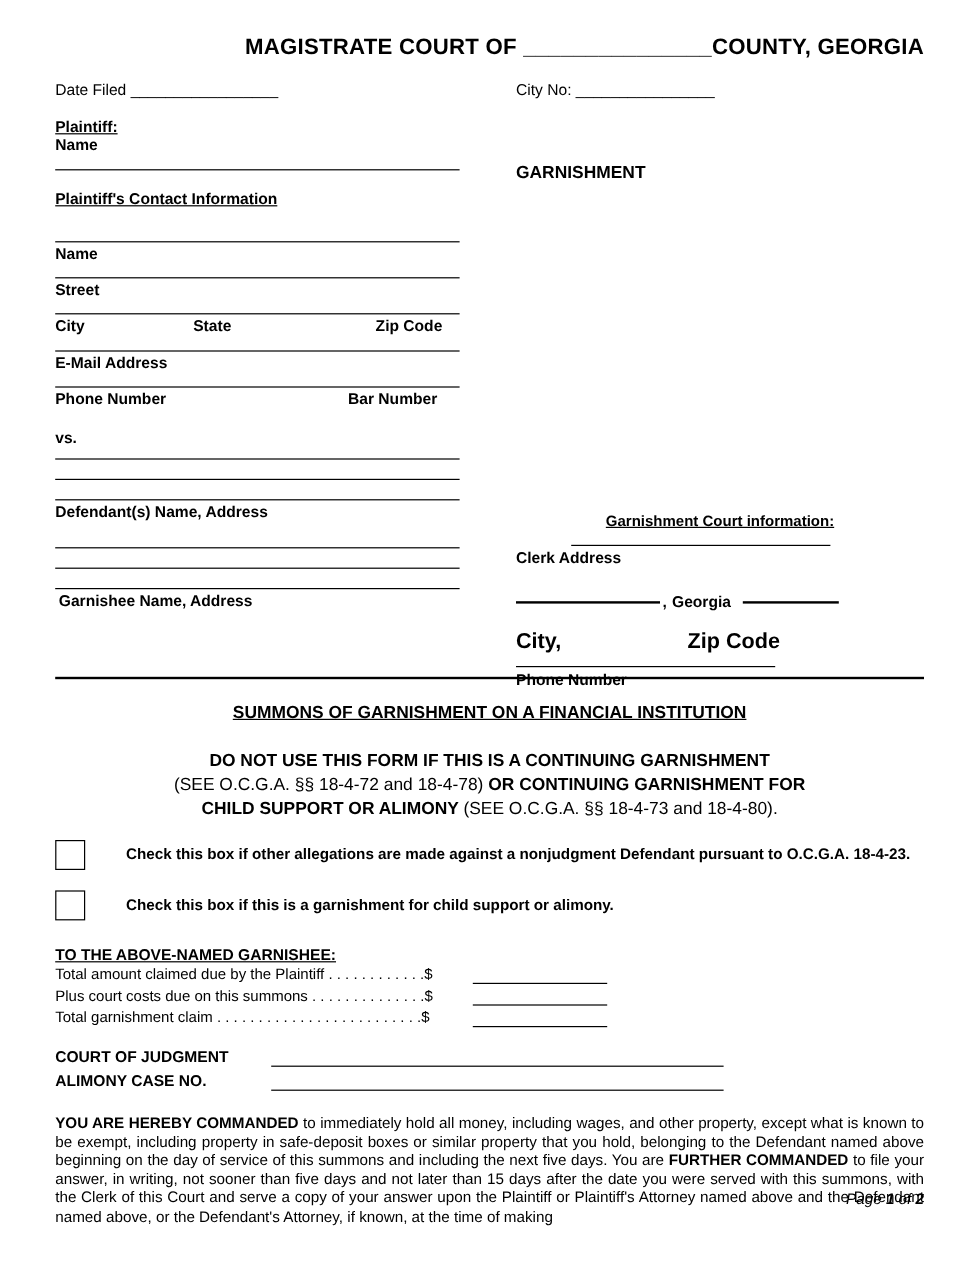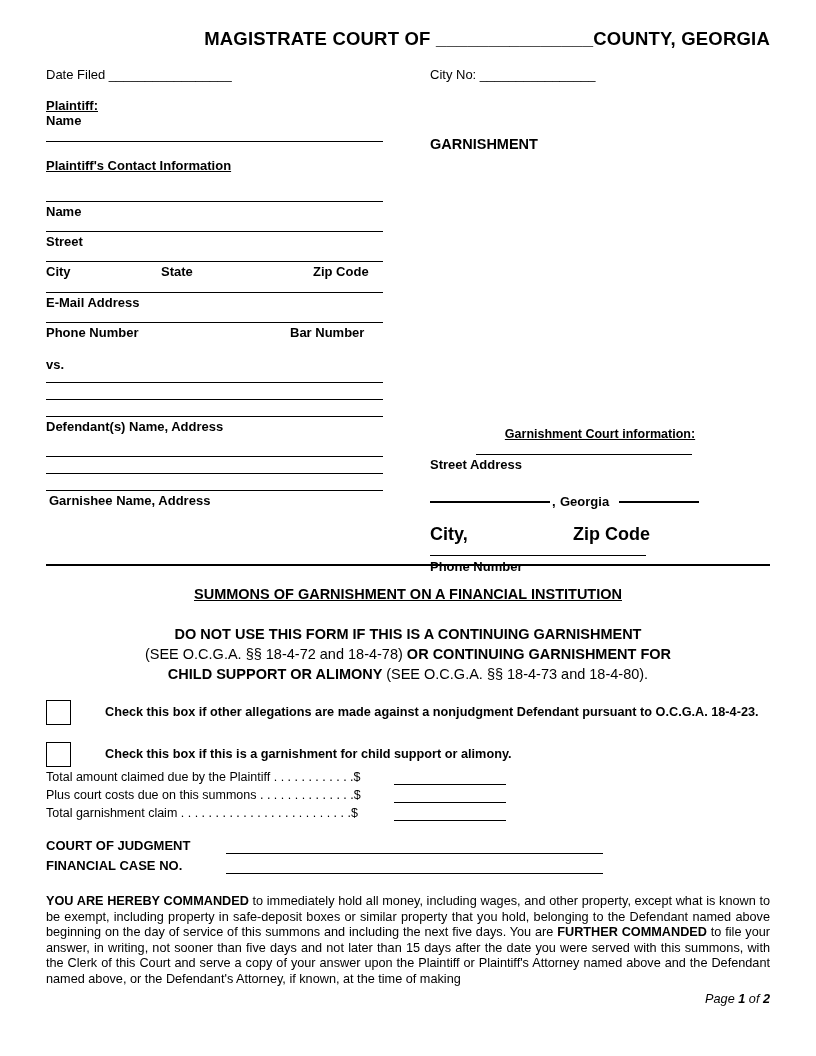--- a/index.html
+++ b/index.html
@@ -338,21 +338,21 @@
         <div class="lbl" style="padding-left:3px;">Garnishee Name, Address</div>
       </div>
 
       <div class="rightcol">
         <div class="garnishment-head">GARNISHMENT</div>
 
         <div class="gci-wrap">
           <div class="gci">Garnishment Court information:</div>
 
           <div class="rline r-street"></div>
-          <div class="r-lbl">Street Address</div>
+          <div class="r-lbl">Clerk Address</div>
 
           <div class="r-citygeorgia">
             <span class="seg1"></span>
             <span class="comma">,</span>
             <span class="ga">Georgia</span>
             <span class="seg2"></span>
           </div>
 
           <div class="r-cityzip">
             <span class="a">City,</span>
@@ -378,40 +378,41 @@
     <div class="checkrow">
       <span class="cbox"></span>
       <div class="ctext">Check this box if other allegations are made against a nonjudgment Defendant pursuant to O.C.G.A. 18-4-23.</div>
     </div>
 
     <div class="checkrow">
       <span class="cbox"></span>
       <div class="ctext">Check this box if this is a garnishment for child support or alimony.</div>
     </div>
 
+    <div class="garnishee-head">TO THE ABOVE-NAMED GARNISHEE:</div>
 
     <div class="amt-line">
       <span class="txt">Total amount claimed due by the Plaintiff . . . . . . . . . . . .$</span>
       <span class="ul" style="left:348px;"></span>
     </div>
     <div class="amt-line">
       <span class="txt">Plus court costs due on this summons . . . . . . . . . . . . . .$</span>
       <span class="ul" style="left:348px;"></span>
     </div>
     <div class="amt-line">
       <span class="txt">Total garnishment claim . . . . . . . . . . . . . . . . . . . . . . . . .$</span>
       <span class="ul" style="left:348px;"></span>
     </div>
 
     <div class="court-judgment">
       <span class="lbltxt">COURT OF JUDGMENT</span>
       <span class="ul" style="left:180px; width:377px;"></span>
     </div>
     <div class="court-judgment" style="margin-top:2px;">
-      <span class="lbltxt">FINANCIAL CASE NO.</span>
+      <span class="lbltxt">ALIMONY CASE NO.</span>
       <span class="ul" style="left:180px; width:377px;"></span>
     </div>
 
     <div class="body-para"><span class="b">YOU ARE HEREBY COMMANDED</span><span> to immediately hold all money, including wages, and other property, except what is known to be exempt, including property in safe-deposit boxes or similar property that you hold, belonging to the Defendant named above beginning on the day of service of this summons and including the next five days. You are </span><span class="b">FURTHER COMMANDED</span><span> to file your answer, in writing, not sooner than five days and not later than 15 days after the date you were served with this summons, with the Clerk of this Court and serve a copy of your answer upon the Plaintiff or Plaintiff's Attorney named above and the Defendant named above, or the Defendant's Attorney, if known, at the time of making</span></div>
 
     <div class="pagefoot"><span>Page </span><span class="b">1</span><span> of </span><span class="b">2</span></div>
 
   </div>
 </div>
 

